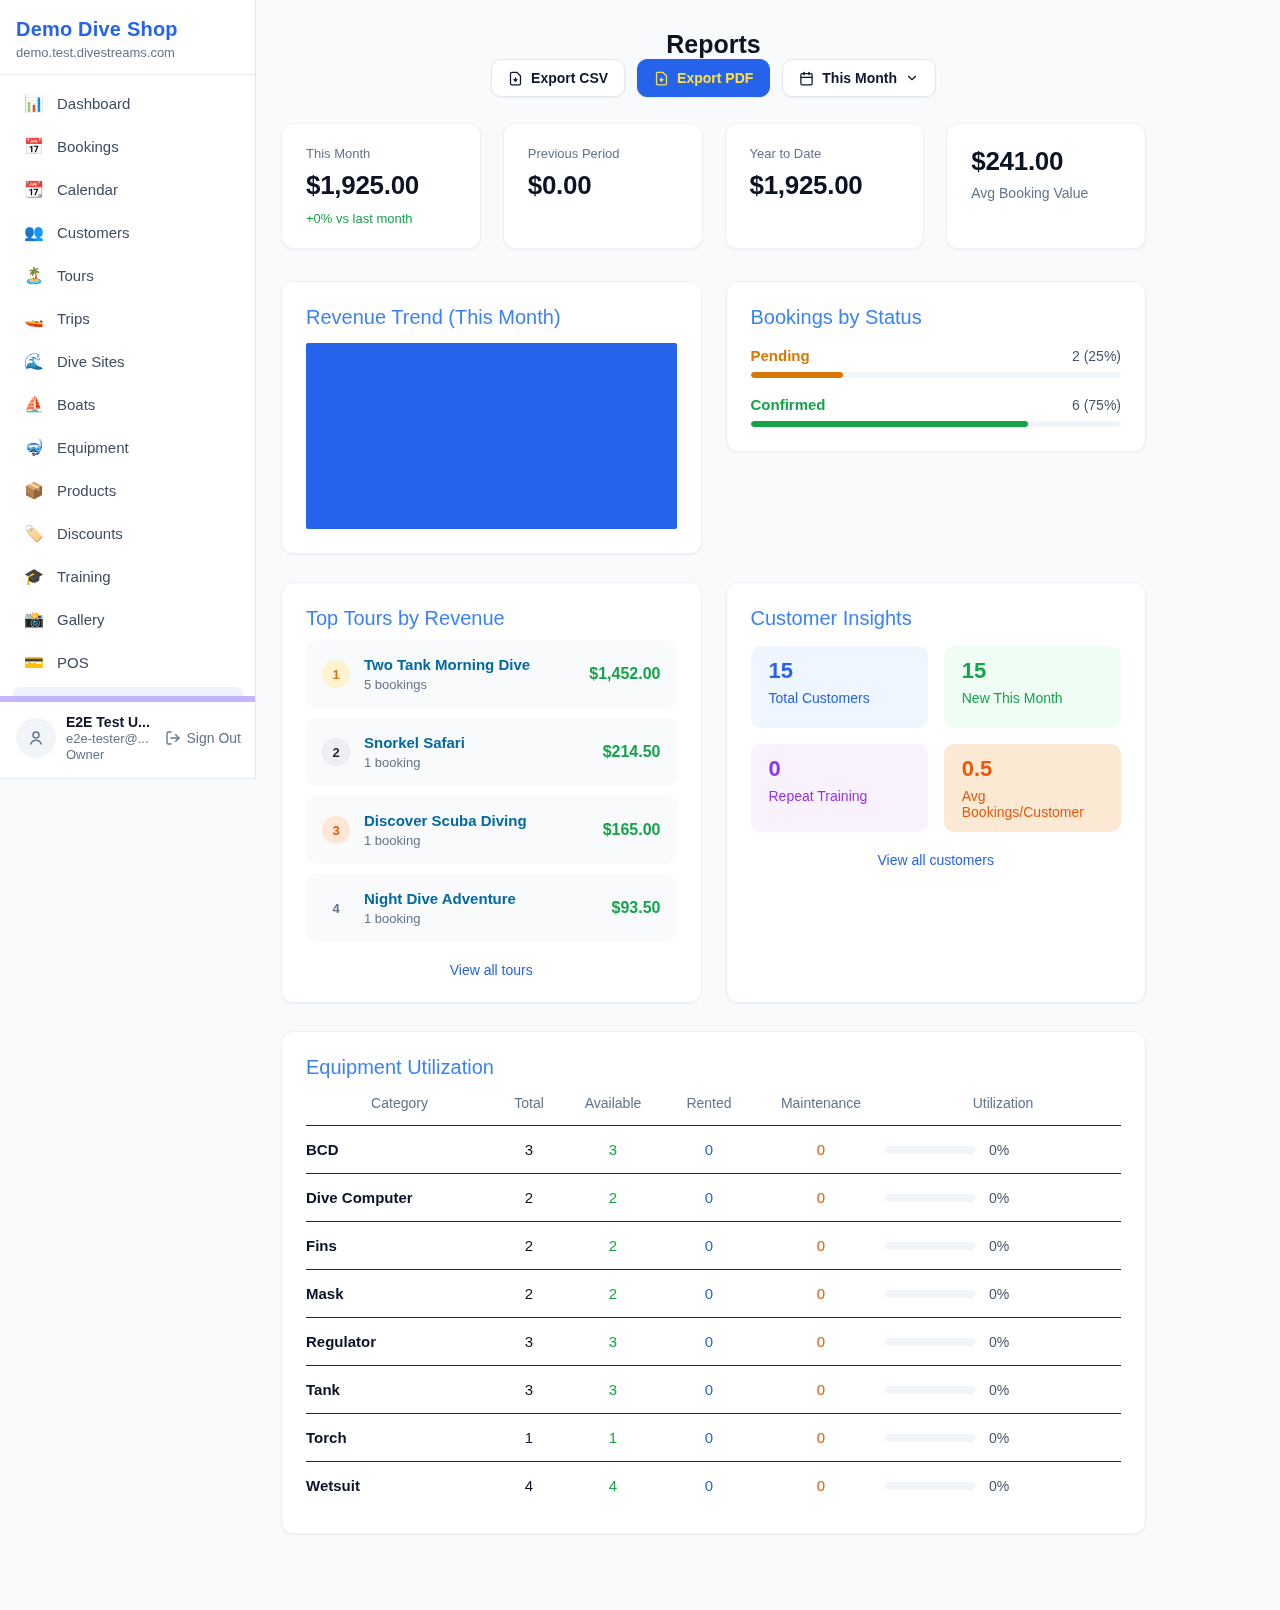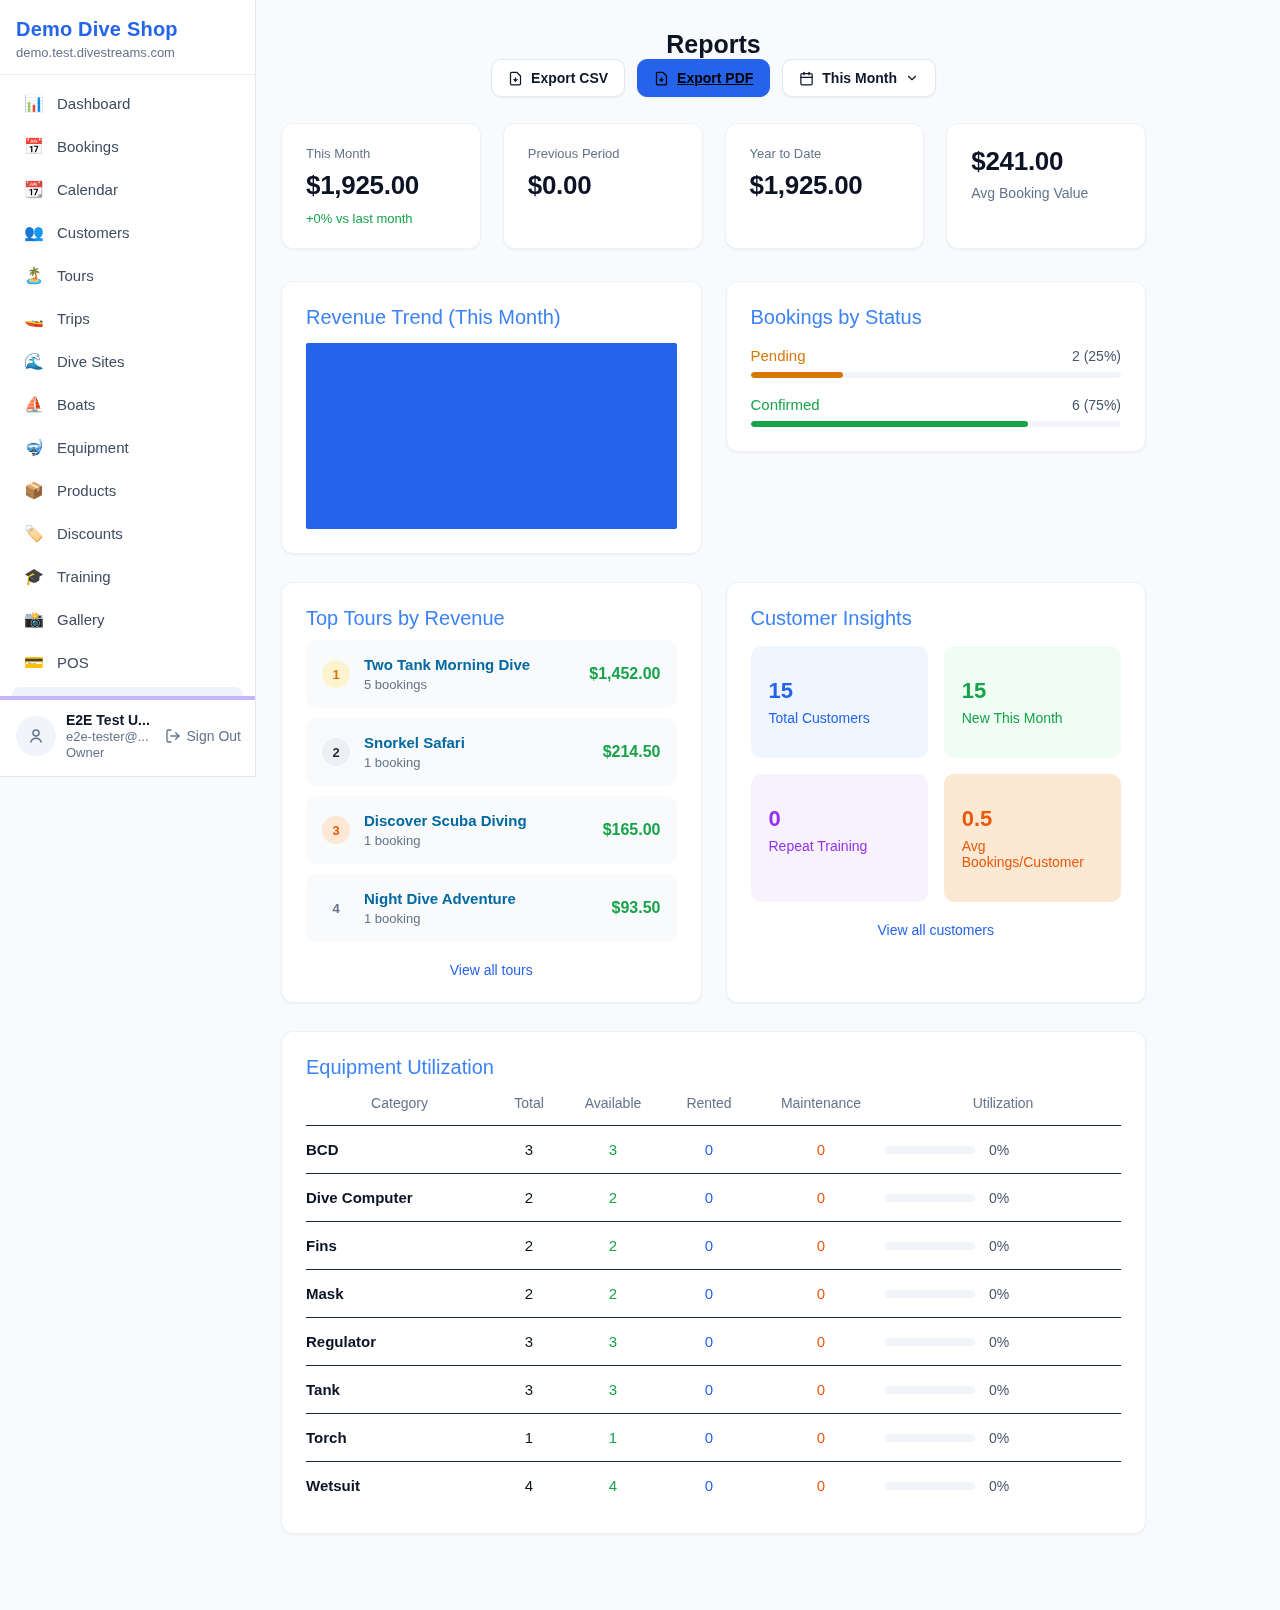--- a/index.html
+++ b/index.html
@@ -28,21 +28,21 @@
     height: 36px; margin-bottom: 7px; padding: 0 12px;
     border-radius: 8px; cursor: pointer;
     color: #3f4c61; font-size: 15px;
   }
   .nav-ic { width: 20px; font-size: 16px; text-align: center; flex: 0 0 20px; }
   .nav-partial {
     height: 9px; margin: 0 0 0 0; border-radius: 8px 8px 0 0;
     background: #edf2fb;
   }
   .side-foot {
-    border-top: 4px solid #c4b5fd;
+    border-top: 6px solid #c4b5fd;
     padding: 12px 14px 16px 16px;
     display: flex; align-items: center; gap: 10px;
   }
   .avatar {
     width: 40px; height: 40px; border-radius: 50%;
     background: #f1f5f9; color: #64748b;
     display: flex; align-items: center; justify-content: center; flex: 0 0 40px;
   }
   .uinfo { min-width: 0; flex: 1; }
   .uname { font-size: 14px; font-weight: 700; color: #0f172a; white-space: nowrap; }
@@ -58,21 +58,21 @@
   .page-head { display: flex; align-items: center; justify-content: space-between; margin-bottom: 26px; flex-direction: column; }
   .page-title { font-size: 25px; font-weight: 800; color: #0b1324; }
   .head-actions { display: flex; gap: 12px; }
   .btn {
     display: inline-flex; align-items: center; gap: 8px;
     height: 38px; padding: 0 16px; border-radius: 10px;
     font-size: 14px; font-weight: 600; font-family: inherit; cursor: pointer;
     border: 1px solid #e2e8f0; background: #fff; color: #0f172a;
     box-shadow: 0 1px 2px rgba(15,23,42,.05);
   }
-  .btn-primary { background: #2563eb; border-color: #2563eb; color: #000000; text-decoration: underline; }
+  .btn-primary { background: #2563eb; border-color: #2563eb; color: #fde047; }
   .btn svg { flex: 0 0 auto; }
 
   .card {
     background: #fff; border-radius: 12px;
     border: 1px solid #eef1f5;
     box-shadow: 0 1px 2px rgba(15,23,42,.05);
   }
 
   
   .stats { display: grid; grid-template-columns: repeat(4, 1fr); gap: 22px; margin-bottom: 32px; }
@@ -86,21 +86,21 @@
   .two-col { display: grid; grid-template-columns: 1fr 1fr; gap: 24px; margin-bottom: 28px; }
   .panel { padding: 24px; }
   .panel-title { font-size: 20px; font-weight: 400; color: #3b82f6; }
 
   
   .rev-chart { margin-top: 14px; height: 186px; background: #2563eb; border-radius: 2px; }
 
   
   .status-row { margin-top: 18px; }
   .status-line { display: flex; justify-content: space-between; align-items: baseline; }
-  .status-label { font-size: 15px; font-weight: 400; }
+  .status-label { font-size: 15px; font-weight: 700; }
   .status-value { font-size: 14px; color: #475569; }
   .bar-track { height: 6px; border-radius: 999px; background: #f1f5f9; margin-top: 8px; overflow: hidden; }
   .bar-fill { height: 100%; border-radius: 999px; }
 
   
   .tour-item {
     display: flex; align-items: center; gap: 14px;
     background: #f8fafc; border-radius: 10px;
     padding: 13px 16px; margin-top: 10px; min-height: 68px;
   }
@@ -117,21 +117,21 @@
   .tour-name { font-size: 15px; font-weight: 600; color: #0369a1; }
   .tour-sub { font-size: 13px; color: #64748b; margin-top: 3px; }
   .tour-amount { font-size: 16px; font-weight: 700; color: #16a34a; white-space: nowrap; }
   .view-all {
     display: block; text-align: center; margin-top: 20px;
     color: #2563eb; font-size: 14px; text-decoration: none; cursor: pointer;
   }
 
   
   .insight-grid { display: grid; grid-template-columns: 1fr 1fr; gap: 16px; margin-top: 16px; }
-  .tile { border-radius: 10px; padding: 32px 18px; min-height: 82px; }
+  .tile { border-radius: 10px; padding: 12px 18px; min-height: 82px; }
   .tile-value { font-size: 22px; font-weight: 800; }
   .tile-label { font-size: 14px; margin-top: 6px; }
   .tile-blue   { background: #eff6ff; } .tile-blue   .tile-value, .tile-blue   .tile-label { color: #2563eb; }
   .tile-green  { background: #f0fdf4; } .tile-green  .tile-value, .tile-green  .tile-label { color: #16a34a; }
   .tile-purple { background: #f8f2fe; } .tile-purple .tile-value, .tile-purple .tile-label { color: #9333ea; }
   .tile-orange { background: #fce9d4; } .tile-orange .tile-value, .tile-orange .tile-label { color: #ea580c; }
 
   
   .equip { margin-top: 4px; }
   .t-row {

